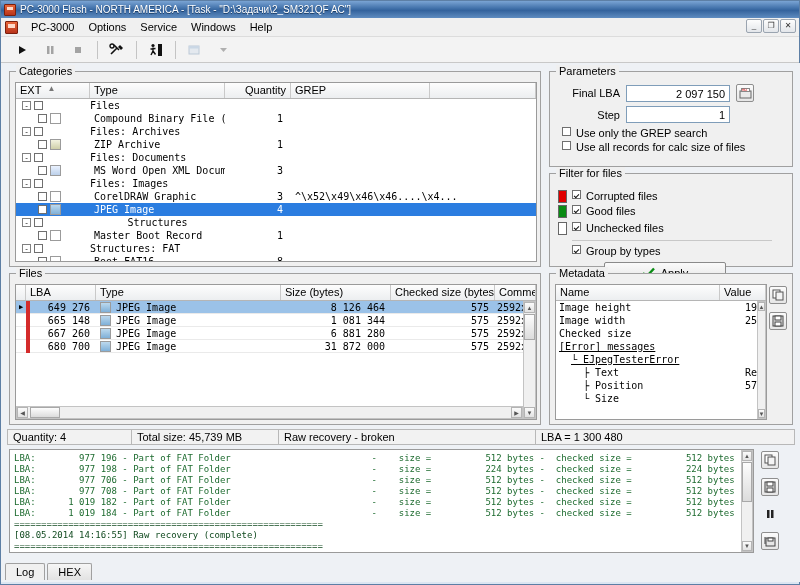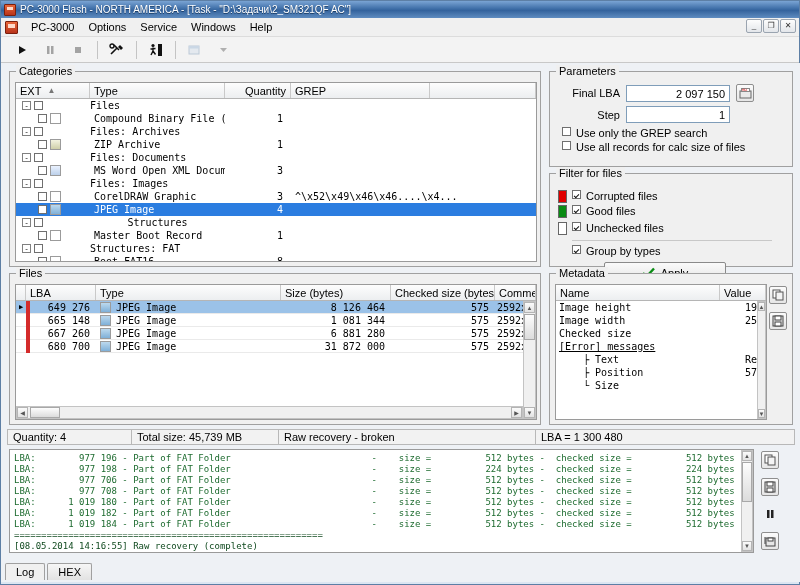--- a/index.html
+++ b/index.html
@@ -96,21 +96,21 @@
     position: absolute; top: -7px; left: 6px;
     background: #f0f0f0; padding: 0 3px; font-size: 11px; color: #000;
   }
 
   
   .grid { background: #fff; border: 1px solid #9a9a9a; overflow: hidden; position: relative; }
   .grid-head { display: flex; height: 16px; background: linear-gradient(#fdfdfd,#eceef0);
                border-bottom: 1px solid #b5b5b5; font-size: 11px; }
   .gh {
     border-right: 1px solid #c9c9c9; padding: 1px 4px; white-space: nowrap; overflow: hidden;
-    display:flex; align-items:center;
+    display:flex; 
   }
   .gh.num { justify-content: flex-end; }
 
   .cat-row { display: flex; height: 13px; align-items: center; font-size: 10px;
              font-family: "DejaVu Sans Mono", monospace; white-space: nowrap; }
   .cat-row.sel { background: #2b7de0; color: #fff; }
   .exp {
     width: 9px; height: 9px; border: 1px solid #808080; background:#fff;
     font-size: 8px; line-height: 7px; text-align: center; margin-right: 3px; color:#000;
     font-family:"Liberation Sans",sans-serif;
@@ -558,20 +558,24 @@
             </div>
             <div class="mrow">
               <div class="mname" style="padding-left: 3px;">Checked size</div>
               <div class="mval"></div>
             </div>
             <div class="mrow">
               <div class="mname ul" style="padding-left: 3px;">[Error] messages</div>
               <div class="mval"></div>
             </div>
             <div class="mrow">
+              <div class="mname ul" style="padding-left: 15px;">└ EJpegTesterError</div>
+              <div class="mval"></div>
+            </div>
+            <div class="mrow">
               <div class="mname" style="padding-left: 27px;">├ Text</div>
               <div class="mval">Re:</div>
             </div>
             <div class="mrow">
               <div class="mname" style="padding-left: 27px;">├ Position</div>
               <div class="mval">57!</div>
             </div>
             <div class="mrow">
               <div class="mname" style="padding-left: 27px;">└ Size</div>
               <div class="mval">1</div>
@@ -606,21 +610,20 @@
       <div class="sb-cell" style="width:258px">Raw recovery - broken</div>
       <div class="sb-cell" style="width:260px">LBA =  1 300 480</div>
     </div>
 
     <div class="logbox" style="left:8px; top:386px; width:745px; height:104px;">
       <div id="log-lines" style="padding:3px 0 0 4px;">
           <div class="logline">LBA:        977 196 - Part of FAT Folder                          -    size =          512 bytes -  checked size =          512 bytes</div>
           <div class="logline">LBA:        977 198 - Part of FAT Folder                          -    size =          224 bytes -  checked size =          224 bytes</div>
           <div class="logline">LBA:        977 706 - Part of FAT Folder                          -    size =          512 bytes -  checked size =          512 bytes</div>
           <div class="logline">LBA:        977 708 - Part of FAT Folder                          -    size =          512 bytes -  checked size =          512 bytes</div>
-          <div class="logline">LBA:      1 019 180 - Part of FAT Folder                          -    size =          512 bytes -  checked size =          512 bytes</div>
           <div class="logline">LBA:      1 019 182 - Part of FAT Folder                          -    size =          512 bytes -  checked size =          512 bytes</div>
           <div class="logline">LBA:      1 019 184 - Part of FAT Folder                          -    size =          512 bytes -  checked size =          512 bytes</div>
           <div class="logline sep dark">=========================================================</div>
           <div class="logline dark">[08.05.2014 14:16:55] Raw recovery (complete)</div>
           <div class="logline sep dark">=========================================================</div>
         </div>
       <div class="sbar" style="right:0; top:0; width:12px; bottom:0;">
         <div class="sarrow" style="left:0;top:0;width:10px;height:10px;">▲</div>
         <div class="sthumb" style="left:0;top:11px;width:10px;height:40px;"></div>
         <div class="sarrow" style="left:0;bottom:0;width:10px;height:10px;">▼</div>

